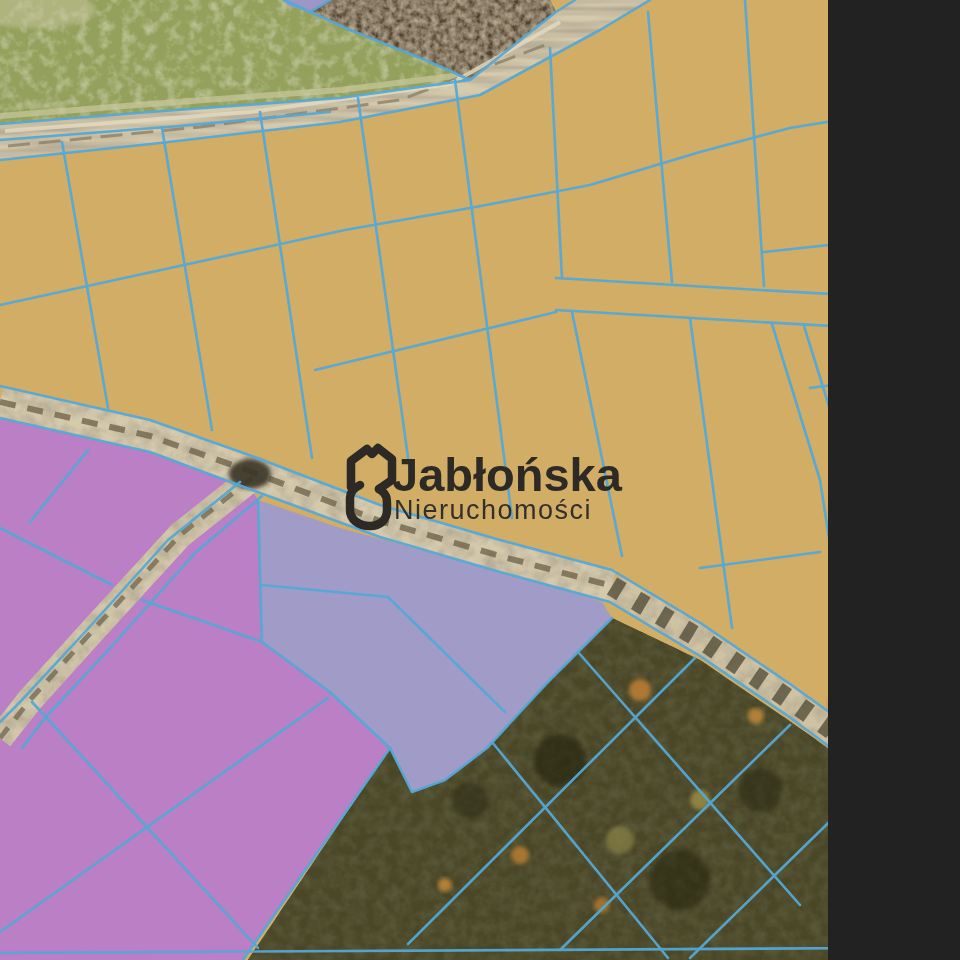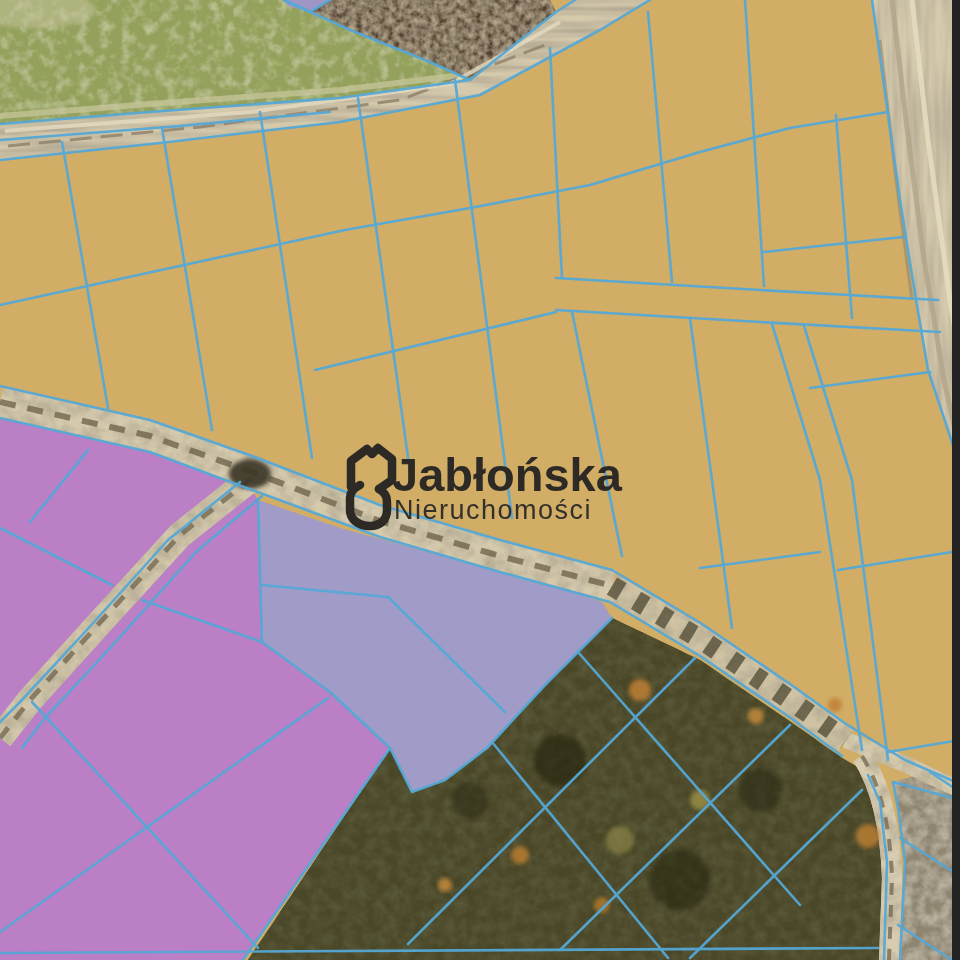--- a/index.html
+++ b/index.html
@@ -1,16 +1,16 @@
 <!DOCTYPE html>
 <html><head>
 <meta charset="utf-8">
 <style>
   html,body{margin:0;padding:0;background:#222;}
-  .stage{position:relative;width:952px;height:960px;overflow:hidden;font-family:"Liberation Sans",sans-serif;}
+  .stage{position:relative;width:828px;height:960px;overflow:hidden;font-family:"Liberation Sans",sans-serif;}
   svg{position:absolute;left:0;top:0;display:block;}
   .wordmark{font-family:"Liberation Sans",sans-serif;font-weight:700;}
   .submark{font-family:"Liberation Sans",sans-serif;font-weight:400;}
 </style>
 </head>
 <body>
 
 <div class="stage">
 <svg width="960" height="960" viewBox="0 0 960 960">
   <defs>

